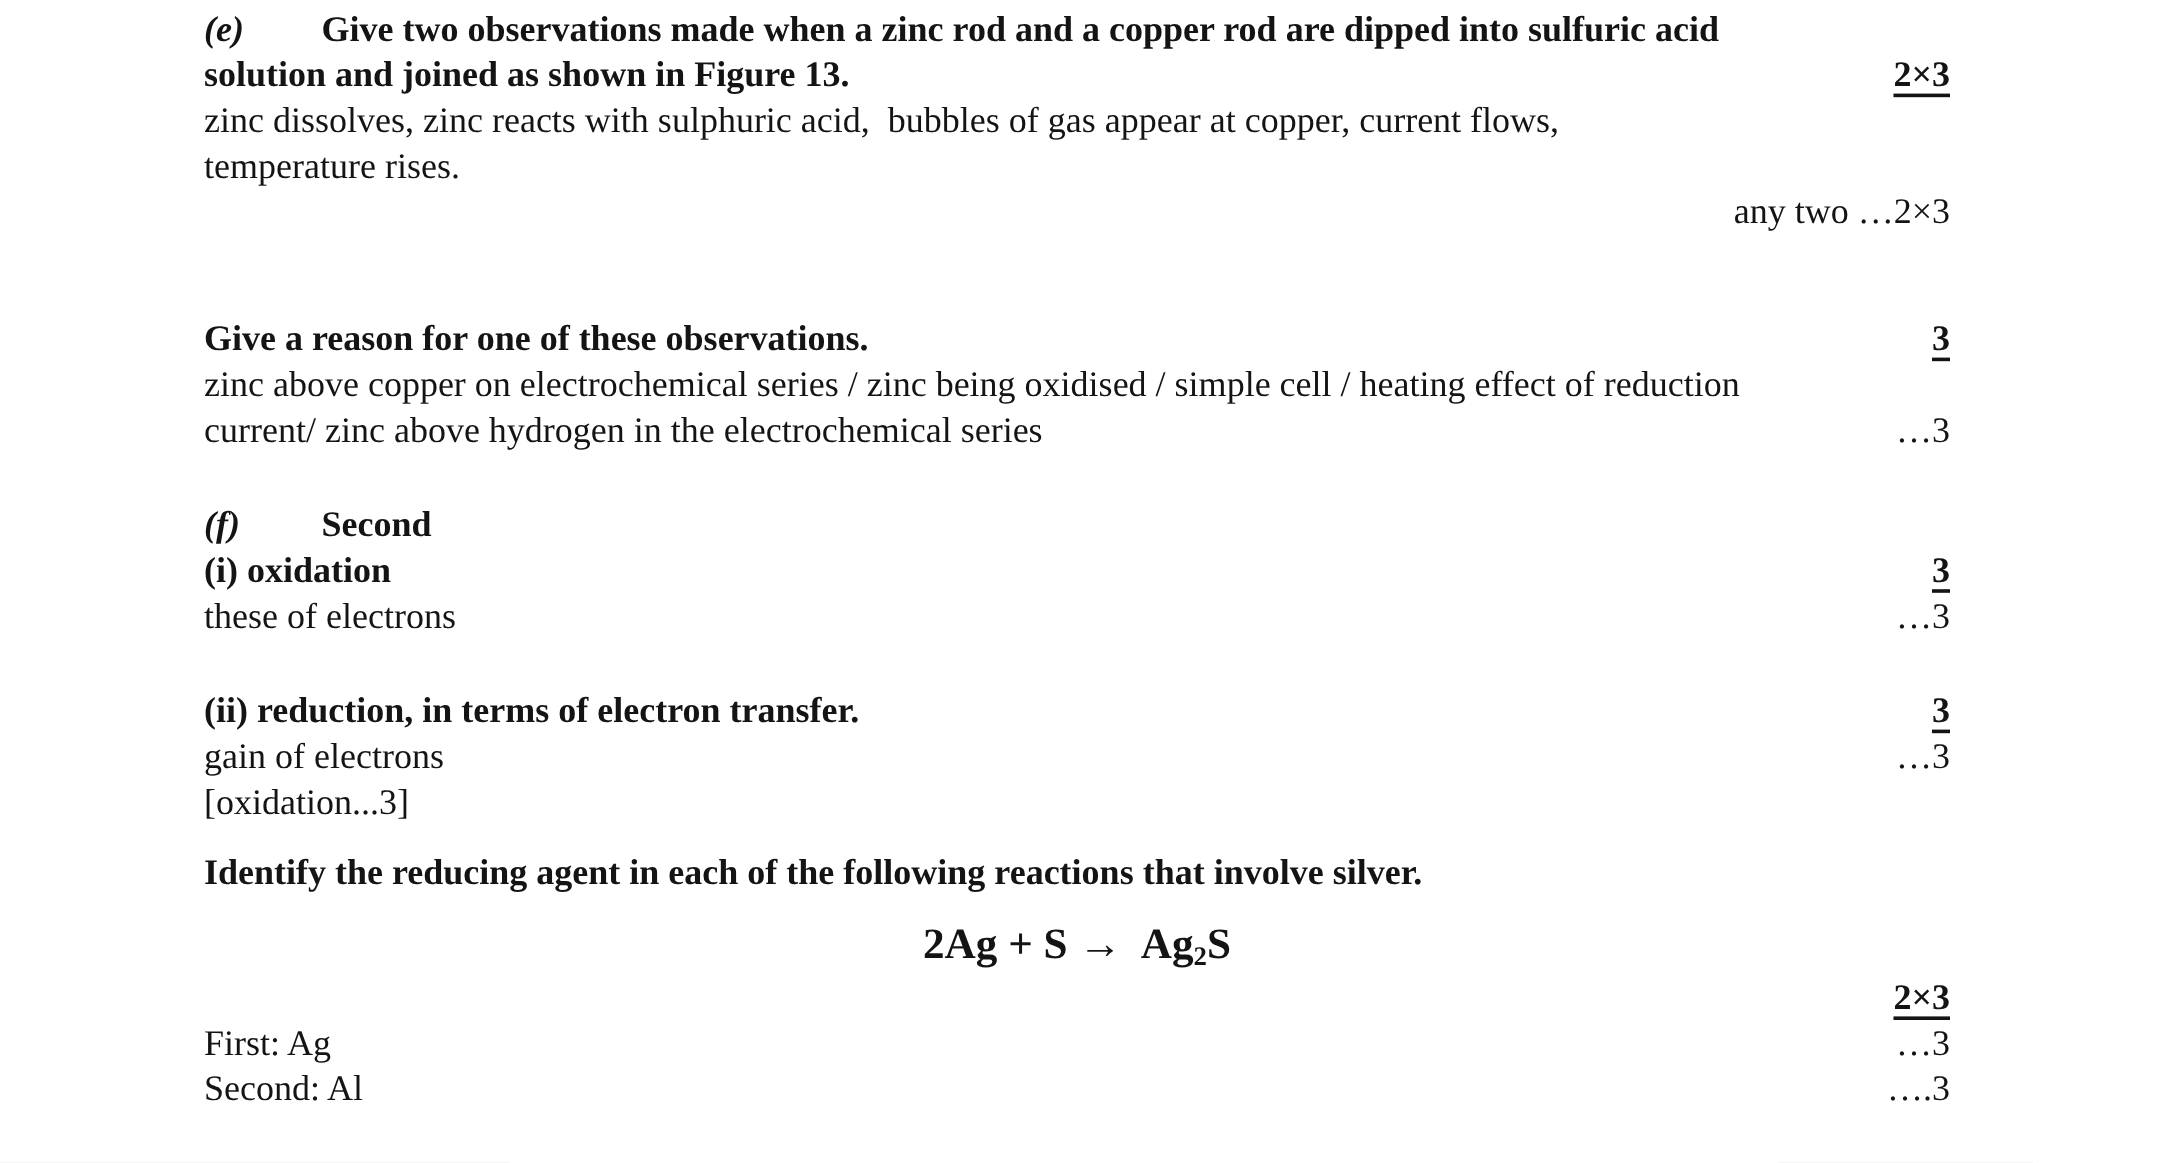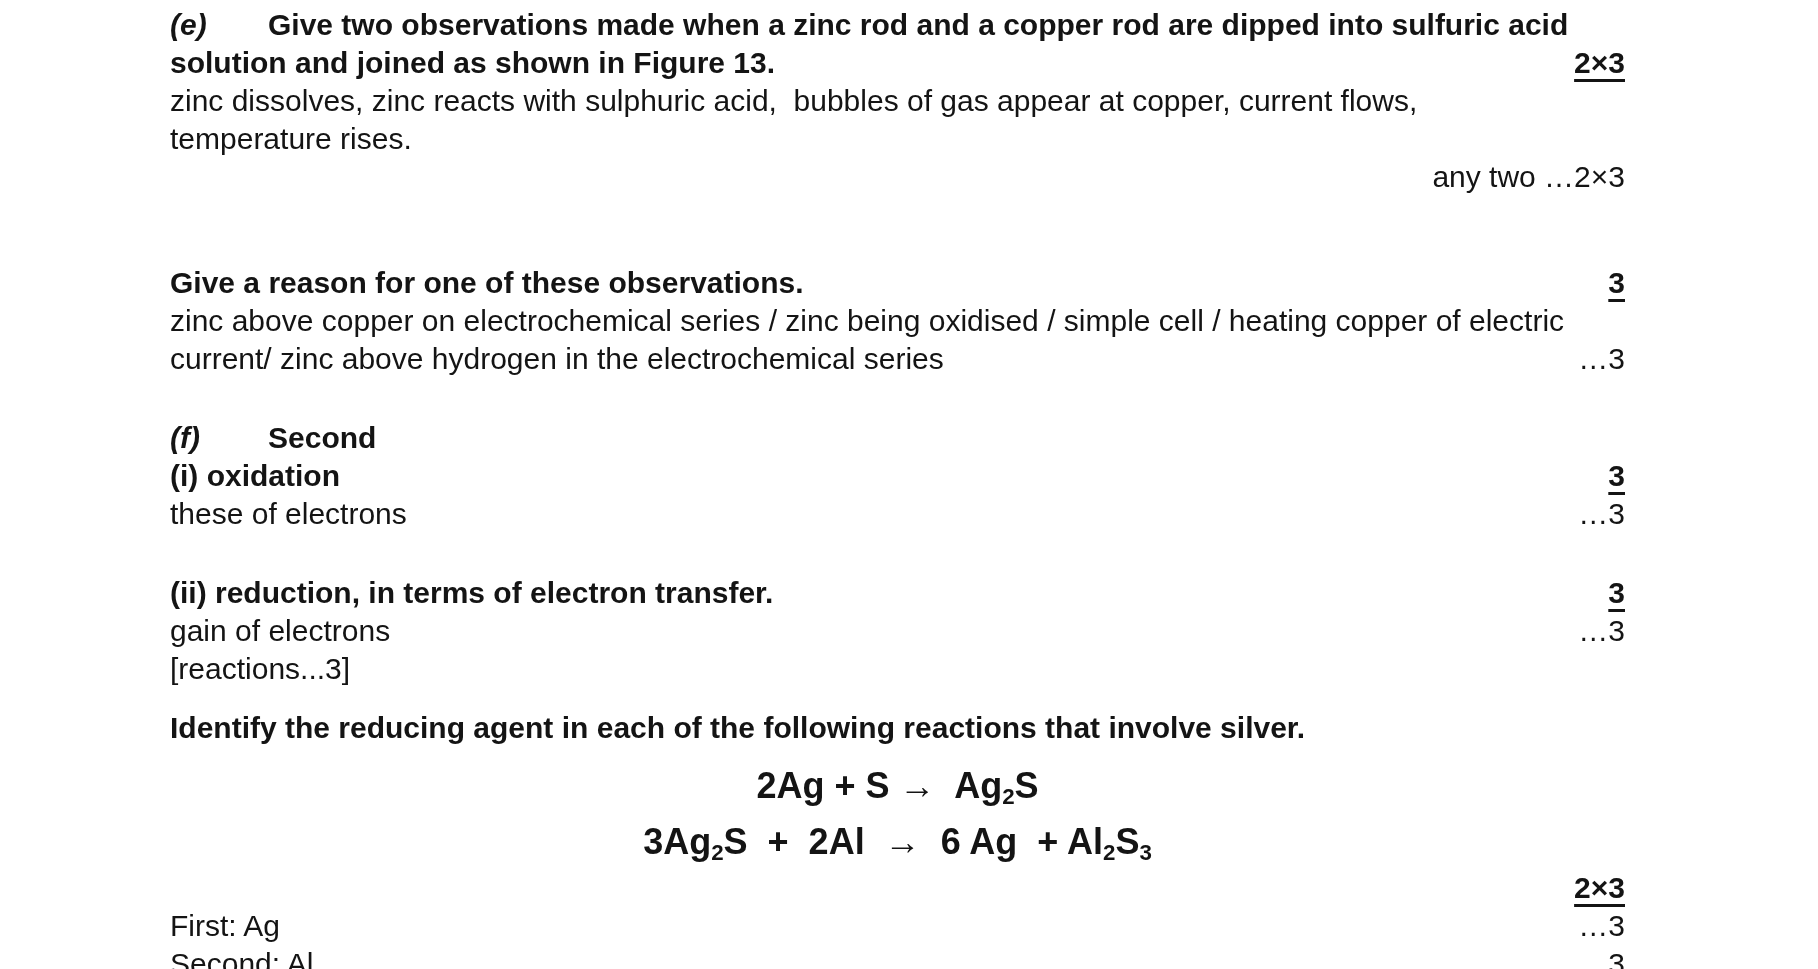--- a/index.html
+++ b/index.html
@@ -4,21 +4,21 @@
 <title>Marking Scheme</title>
 <style>
   html, body { margin: 0; padding: 0; background: #e8e8e8; }
   .page {
     position: relative;
     width: 1818px;
     height: 969px;
     margin: 0 auto;
     background: #ffffff;
     color: #141414;
-    font-family: Liberation Sans, sans-serif;
+    font-family: Liberation Serif, serif;
     font-size: 30px;
     line-height: 38px;
     padding: 6px 193px 0 170px;
     box-sizing: border-box;
     overflow: hidden;
   }
   .row { position: relative; }
   .t { white-space: pre-wrap; }
   .b { font-weight: bold; }
   .i { font-style: italic; }
@@ -76,21 +76,21 @@
   </div>
   <div class="row right-row">
     <span class="t">any two …2×3</span>
   </div>
 
   <div class="row b mt50">
     <span class="t">Give a reason for one of these observations.</span>
     <span class="mark mark-bold">3</span>
   </div>
   <div class="row">
-    <span class="t">zinc above copper on electrochemical series / zinc being oxidised / simple cell / heating copper of electric</span>
+    <span class="t">zinc above copper on electrochemical series / zinc being oxidised / simple cell / heating effect of reduction</span>
   </div>
   <div class="row">
     <span class="t">current/ zinc above hydrogen in the electrochemical series</span>
     <span class="mark">…3</span>
   </div>
 
   <div class="row b mt41">
     <span class="label i">(f)</span><span class="t">Second</span>
   </div>
   <div class="row b">
@@ -104,34 +104,31 @@
 
   <div class="row b mt41">
     <span class="t">(ii) reduction, in terms of electron transfer.</span>
     <span class="mark mark-bold">3</span>
   </div>
   <div class="row">
     <span class="t">gain of electrons</span>
     <span class="mark">…3</span>
   </div>
   <div class="row">
-    <span class="t">[reactions...3]</span>
+    <span class="t">[oxidation...3]</span>
   </div>
 
   <div class="row b mt21">
     <span class="t">Identify the reducing agent in each of the following reactions that involve silver.</span>
   </div>
 
   <div class="row eq mt17">
     <span class="t">2Ag + S →  Ag</span><sub>2</sub><span class="t">S</span>
   </div>
 
-  <div class="row eq mt12">
-    <span class="t">3Ag</span><sub>2</sub><span class="t">S  +  2Al  →  6 Ag  + Al</span><sub>2</sub><span class="t">S</span><sub>3</sub>
-  </div>
 
   <div class="row right-row mt5">
     <span class="b mark-bold">2×3</span>
   </div>
 
   <div class="row">
     <span class="t">First: Ag</span>
     <span class="mark">…3</span>
   </div>
   <div class="row">

